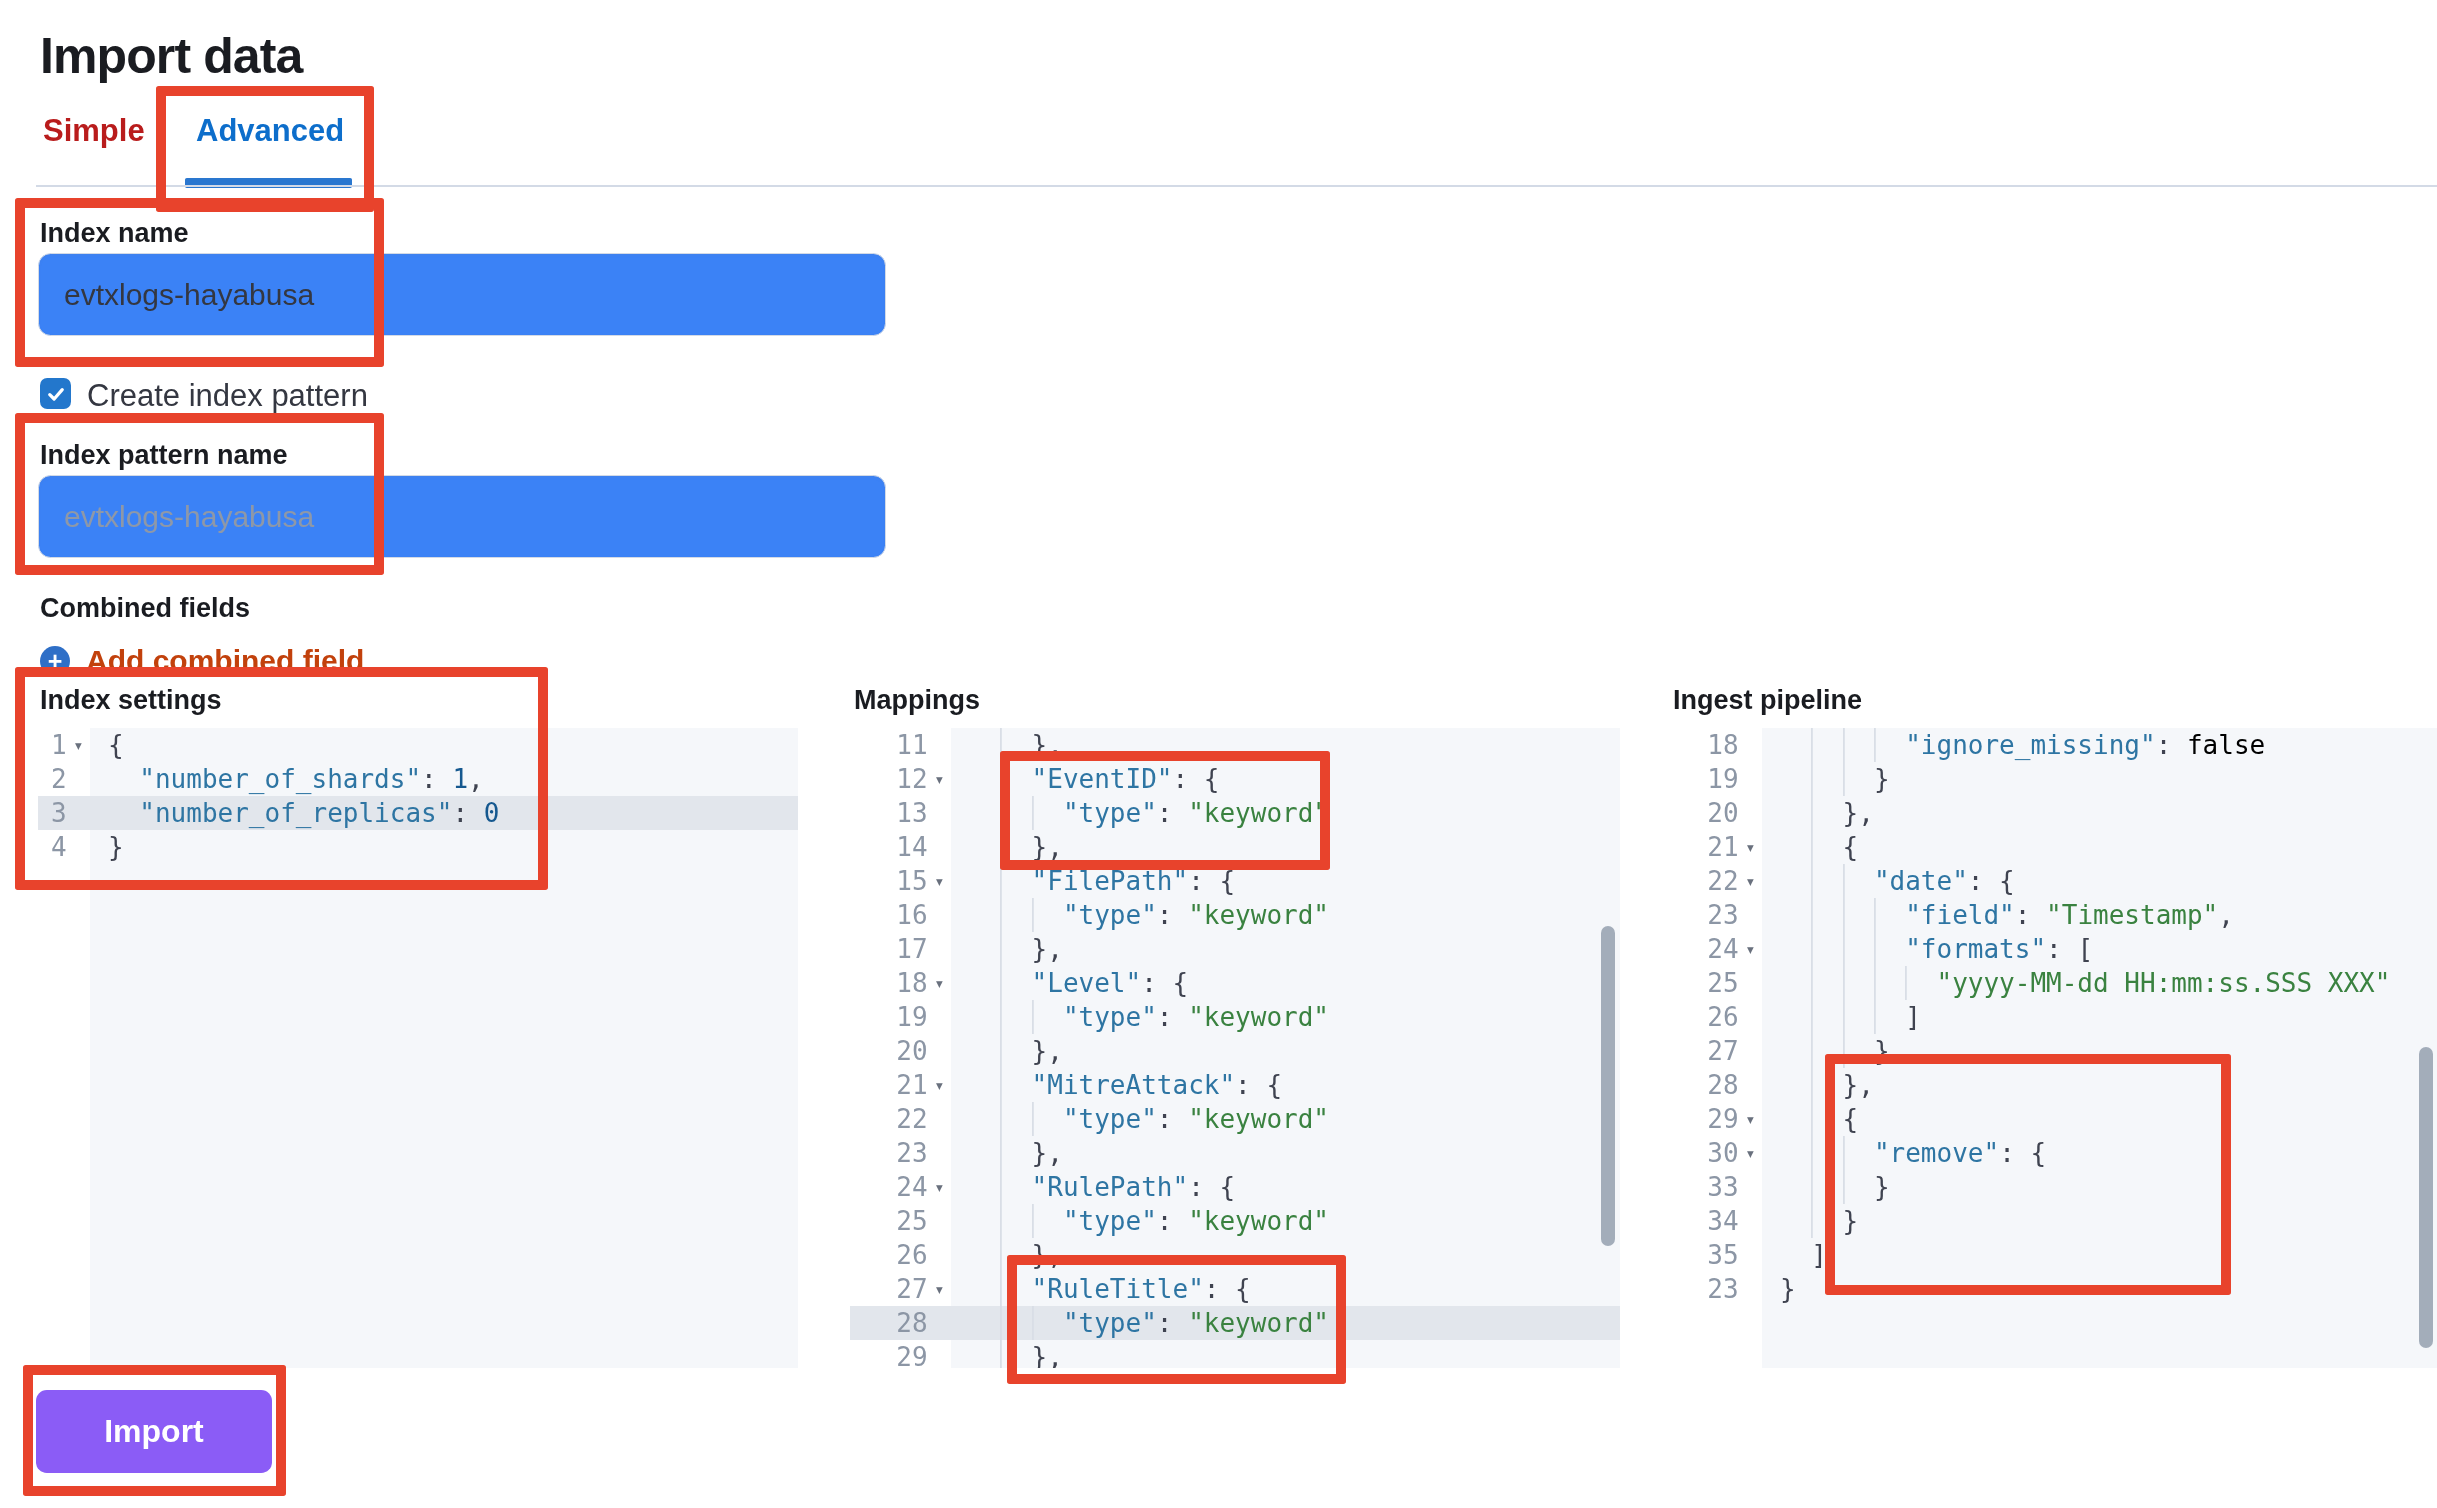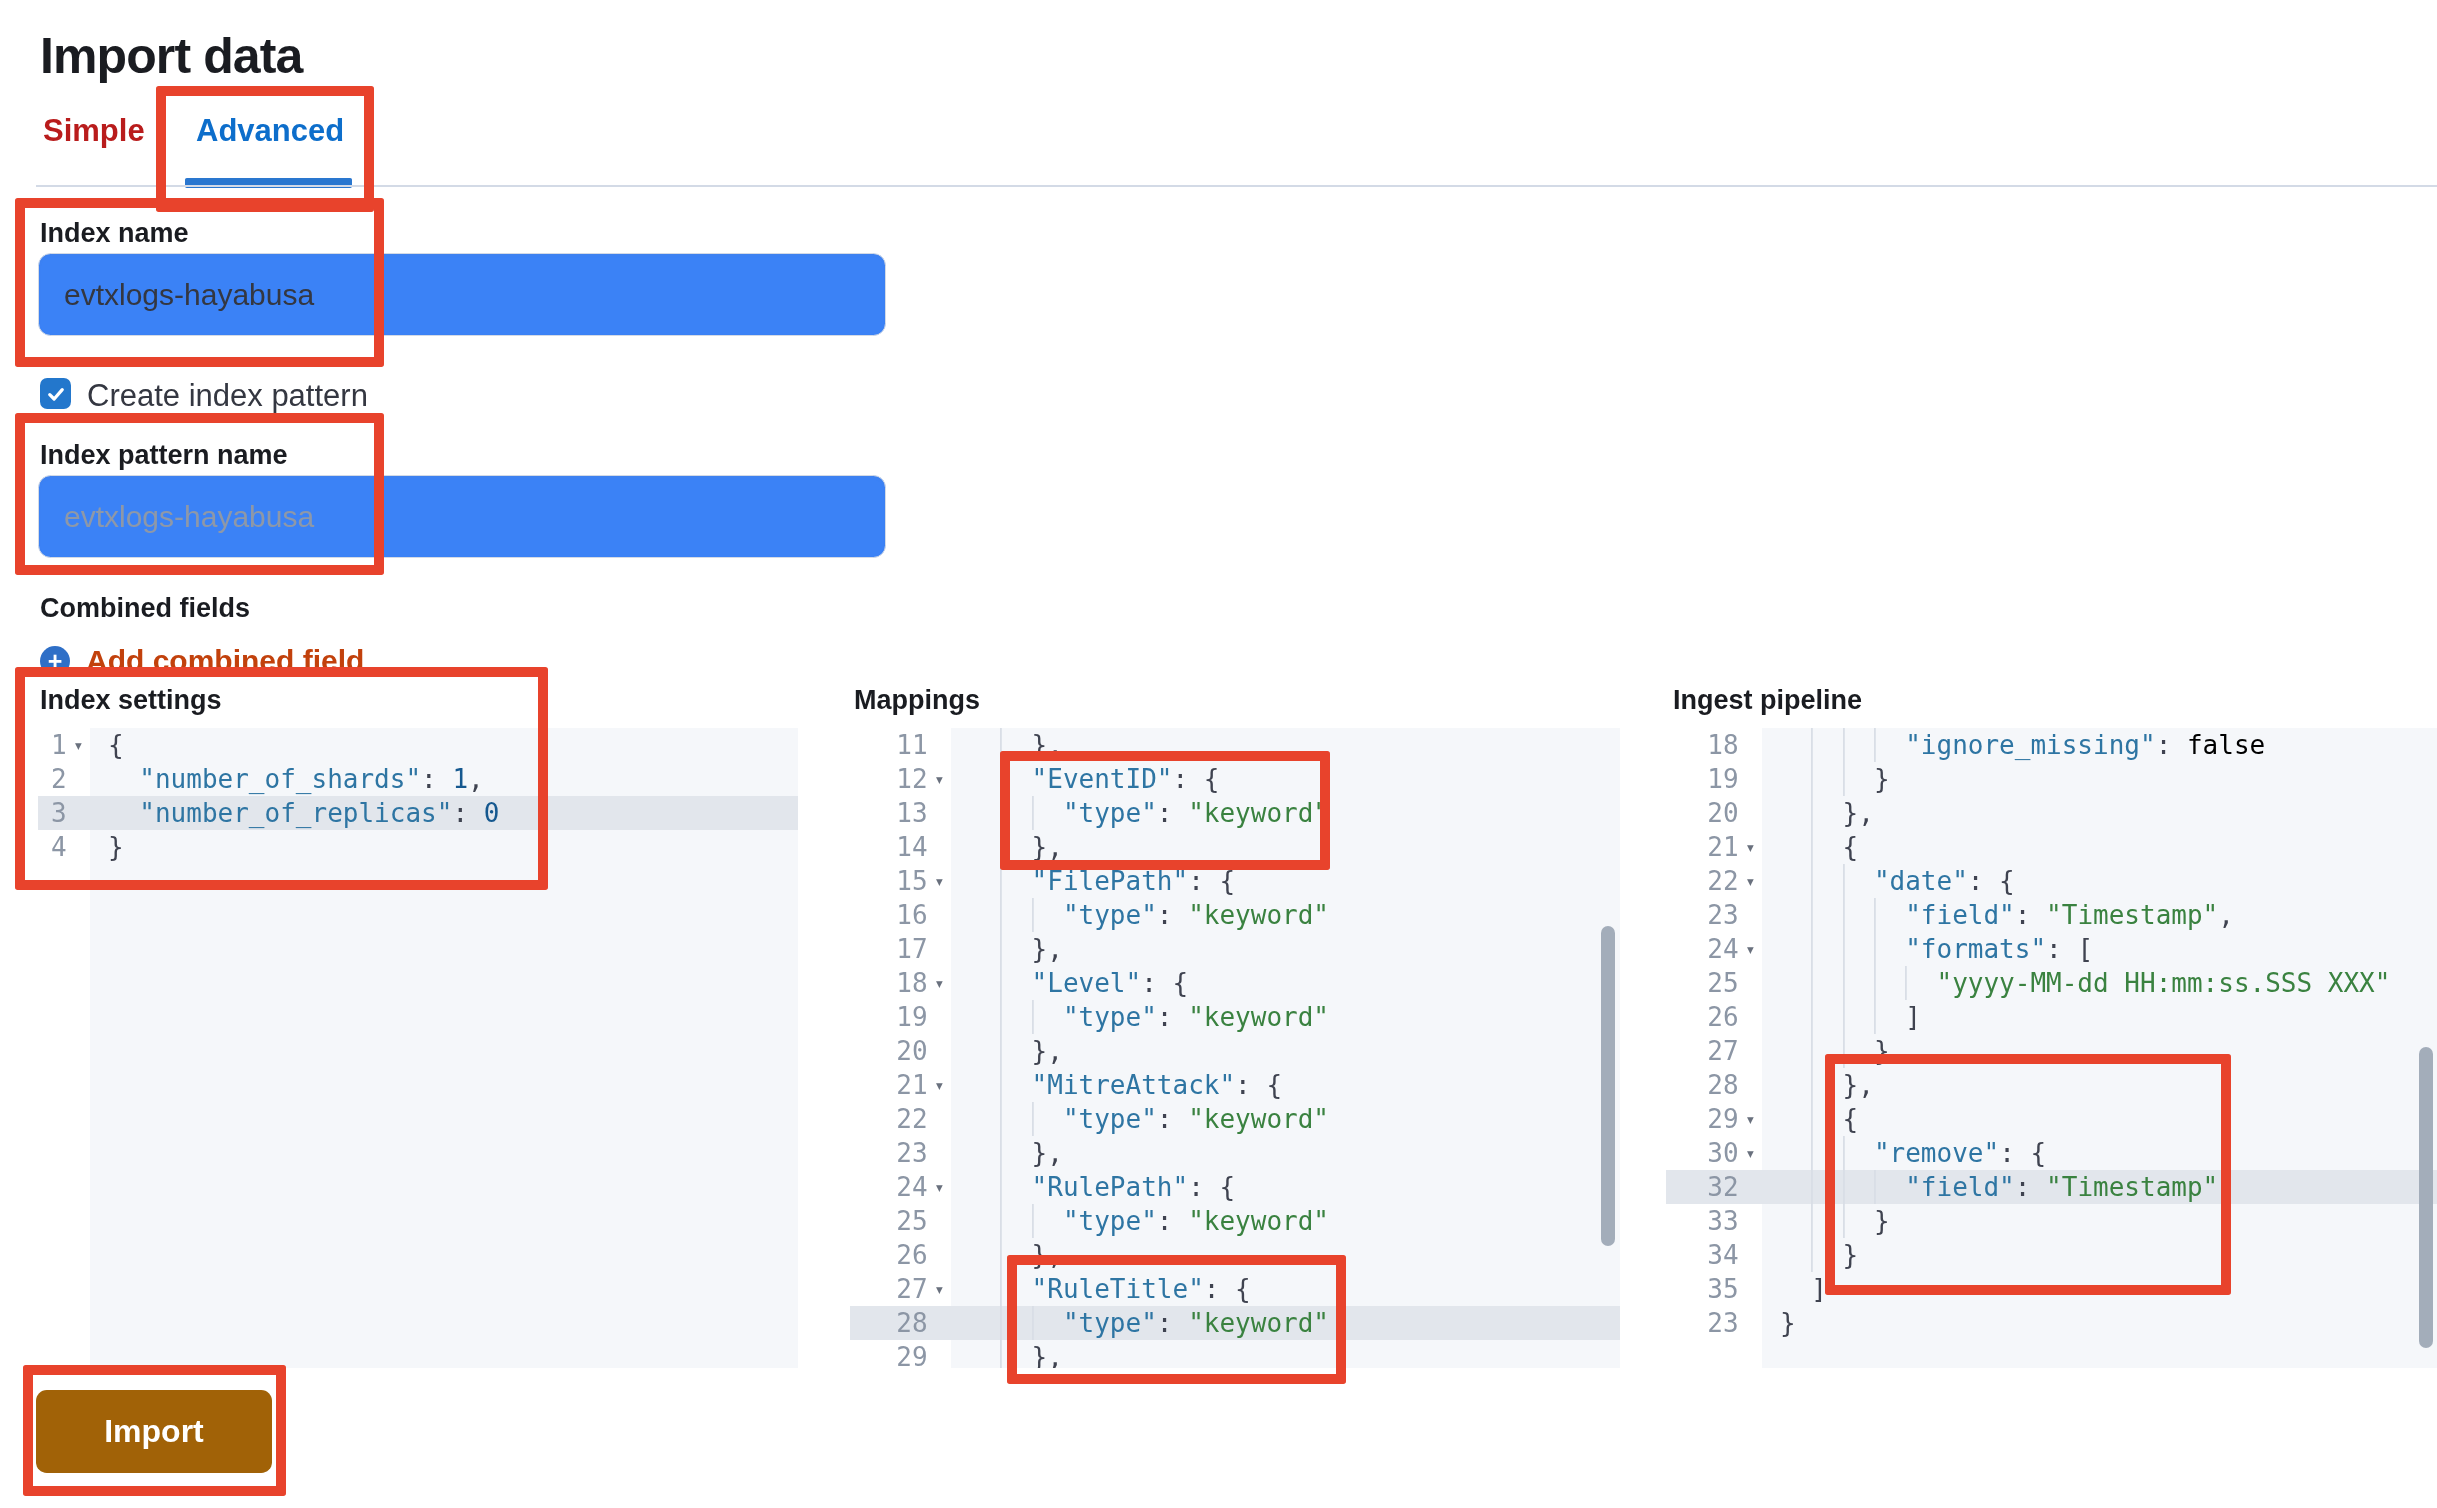--- a/index.html
+++ b/index.html
@@ -50,21 +50,21 @@
   .tk-s { color:#3a8240; }
   .tk-n { color:#15588f; }
   .tk-b { color:#000000; }
   .tk-p { color:#3f4350; }
   .scroll-thumb { width:14.4px; background:#a3adba; border-radius:7.2px; }
 
   
   .redbox { border:10.8px solid #e8432c; border-radius:2.7px; pointer-events:none; z-index:50; }
 
   
-  #import-button { left:36px; top:1390px; width:236px; height:83px; background:#a16207; border:none;
+  #import-button { left:36px; top:1390px; width:236px; height:83px; background:#8b5cf6; border:none;
                    border-radius:10.8px; color:#ffffff; font-family:"Liberation Sans",sans-serif;
                    font-size:32px; font-weight:700; cursor:pointer; }
 </style>
 </head>
 <body>
 
 <h1 class="abs" id="page-title">Import data</h1>
 <div class="abs tab" id="tab-simple">Simple</div>
 <div class="abs tab" id="tab-advanced">Advanced</div>
 <div class="abs" id="tab-underline"></div>
@@ -353,27 +353,20 @@
       </div>
       <div class="c"><span class="ind">&nbsp;&nbsp;</span><span class="ind guide">&nbsp;&nbsp;</span><span class="tk-p">{</span></div>
     </div>
     <div class="row">
       <div class="g">
         <span class="num">30</span>
         <span class="fold">▾</span>
       </div>
       <div class="c"><span class="ind">&nbsp;&nbsp;</span><span class="ind guide">&nbsp;&nbsp;</span><span class="ind guide">&nbsp;&nbsp;</span><span class="tk-k">"remove"</span><span class="tk-p">: {</span></div>
     </div>
-    <div class="row active">
-      <div class="g">
-        <span class="num">32</span>
-        <span class="fold"></span>
-      </div>
-      <div class="c"><span class="ind">&nbsp;&nbsp;</span><span class="ind guide">&nbsp;&nbsp;</span><span class="ind guide">&nbsp;&nbsp;</span><span class="ind guide">&nbsp;&nbsp;</span><span class="tk-k">"field"</span><span class="tk-p">: </span><span class="tk-s">"Timestamp"</span></div>
-    </div>
     <div class="row">
       <div class="g">
         <span class="num">33</span>
         <span class="fold"></span>
       </div>
       <div class="c"><span class="ind">&nbsp;&nbsp;</span><span class="ind guide">&nbsp;&nbsp;</span><span class="ind guide">&nbsp;&nbsp;</span><span class="tk-p">}</span></div>
     </div>
     <div class="row">
       <div class="g">
         <span class="num">34</span>

